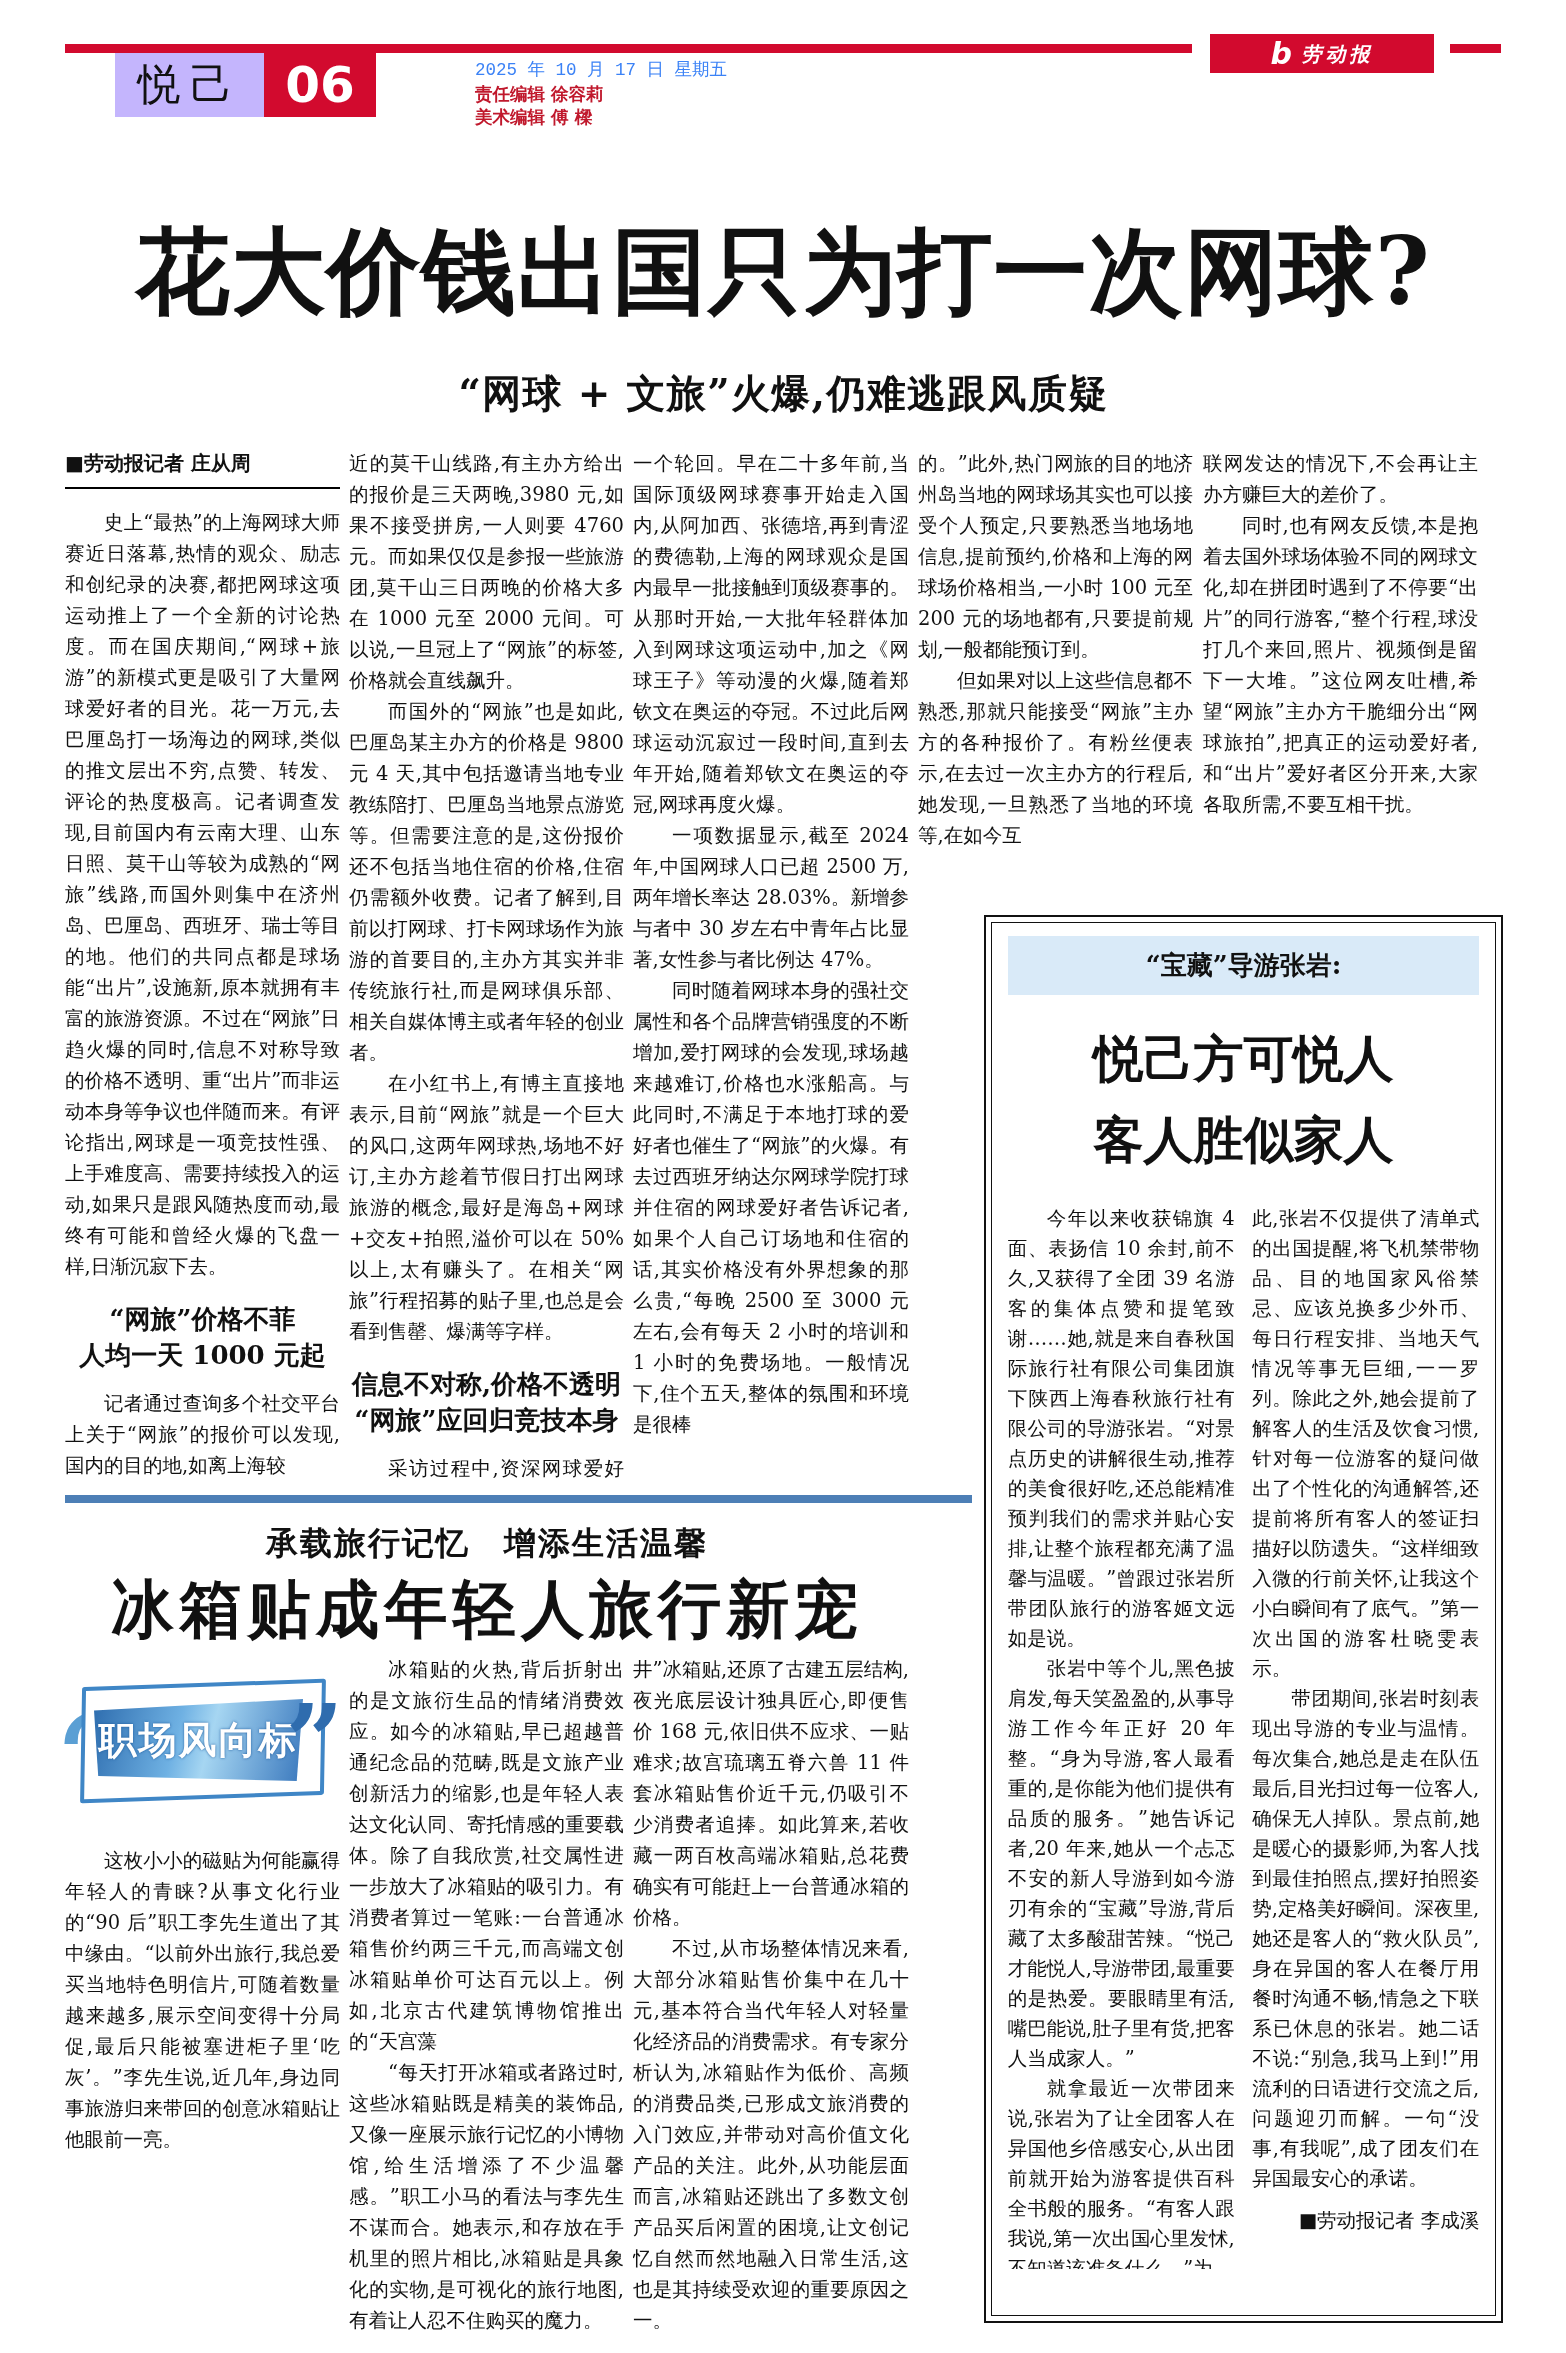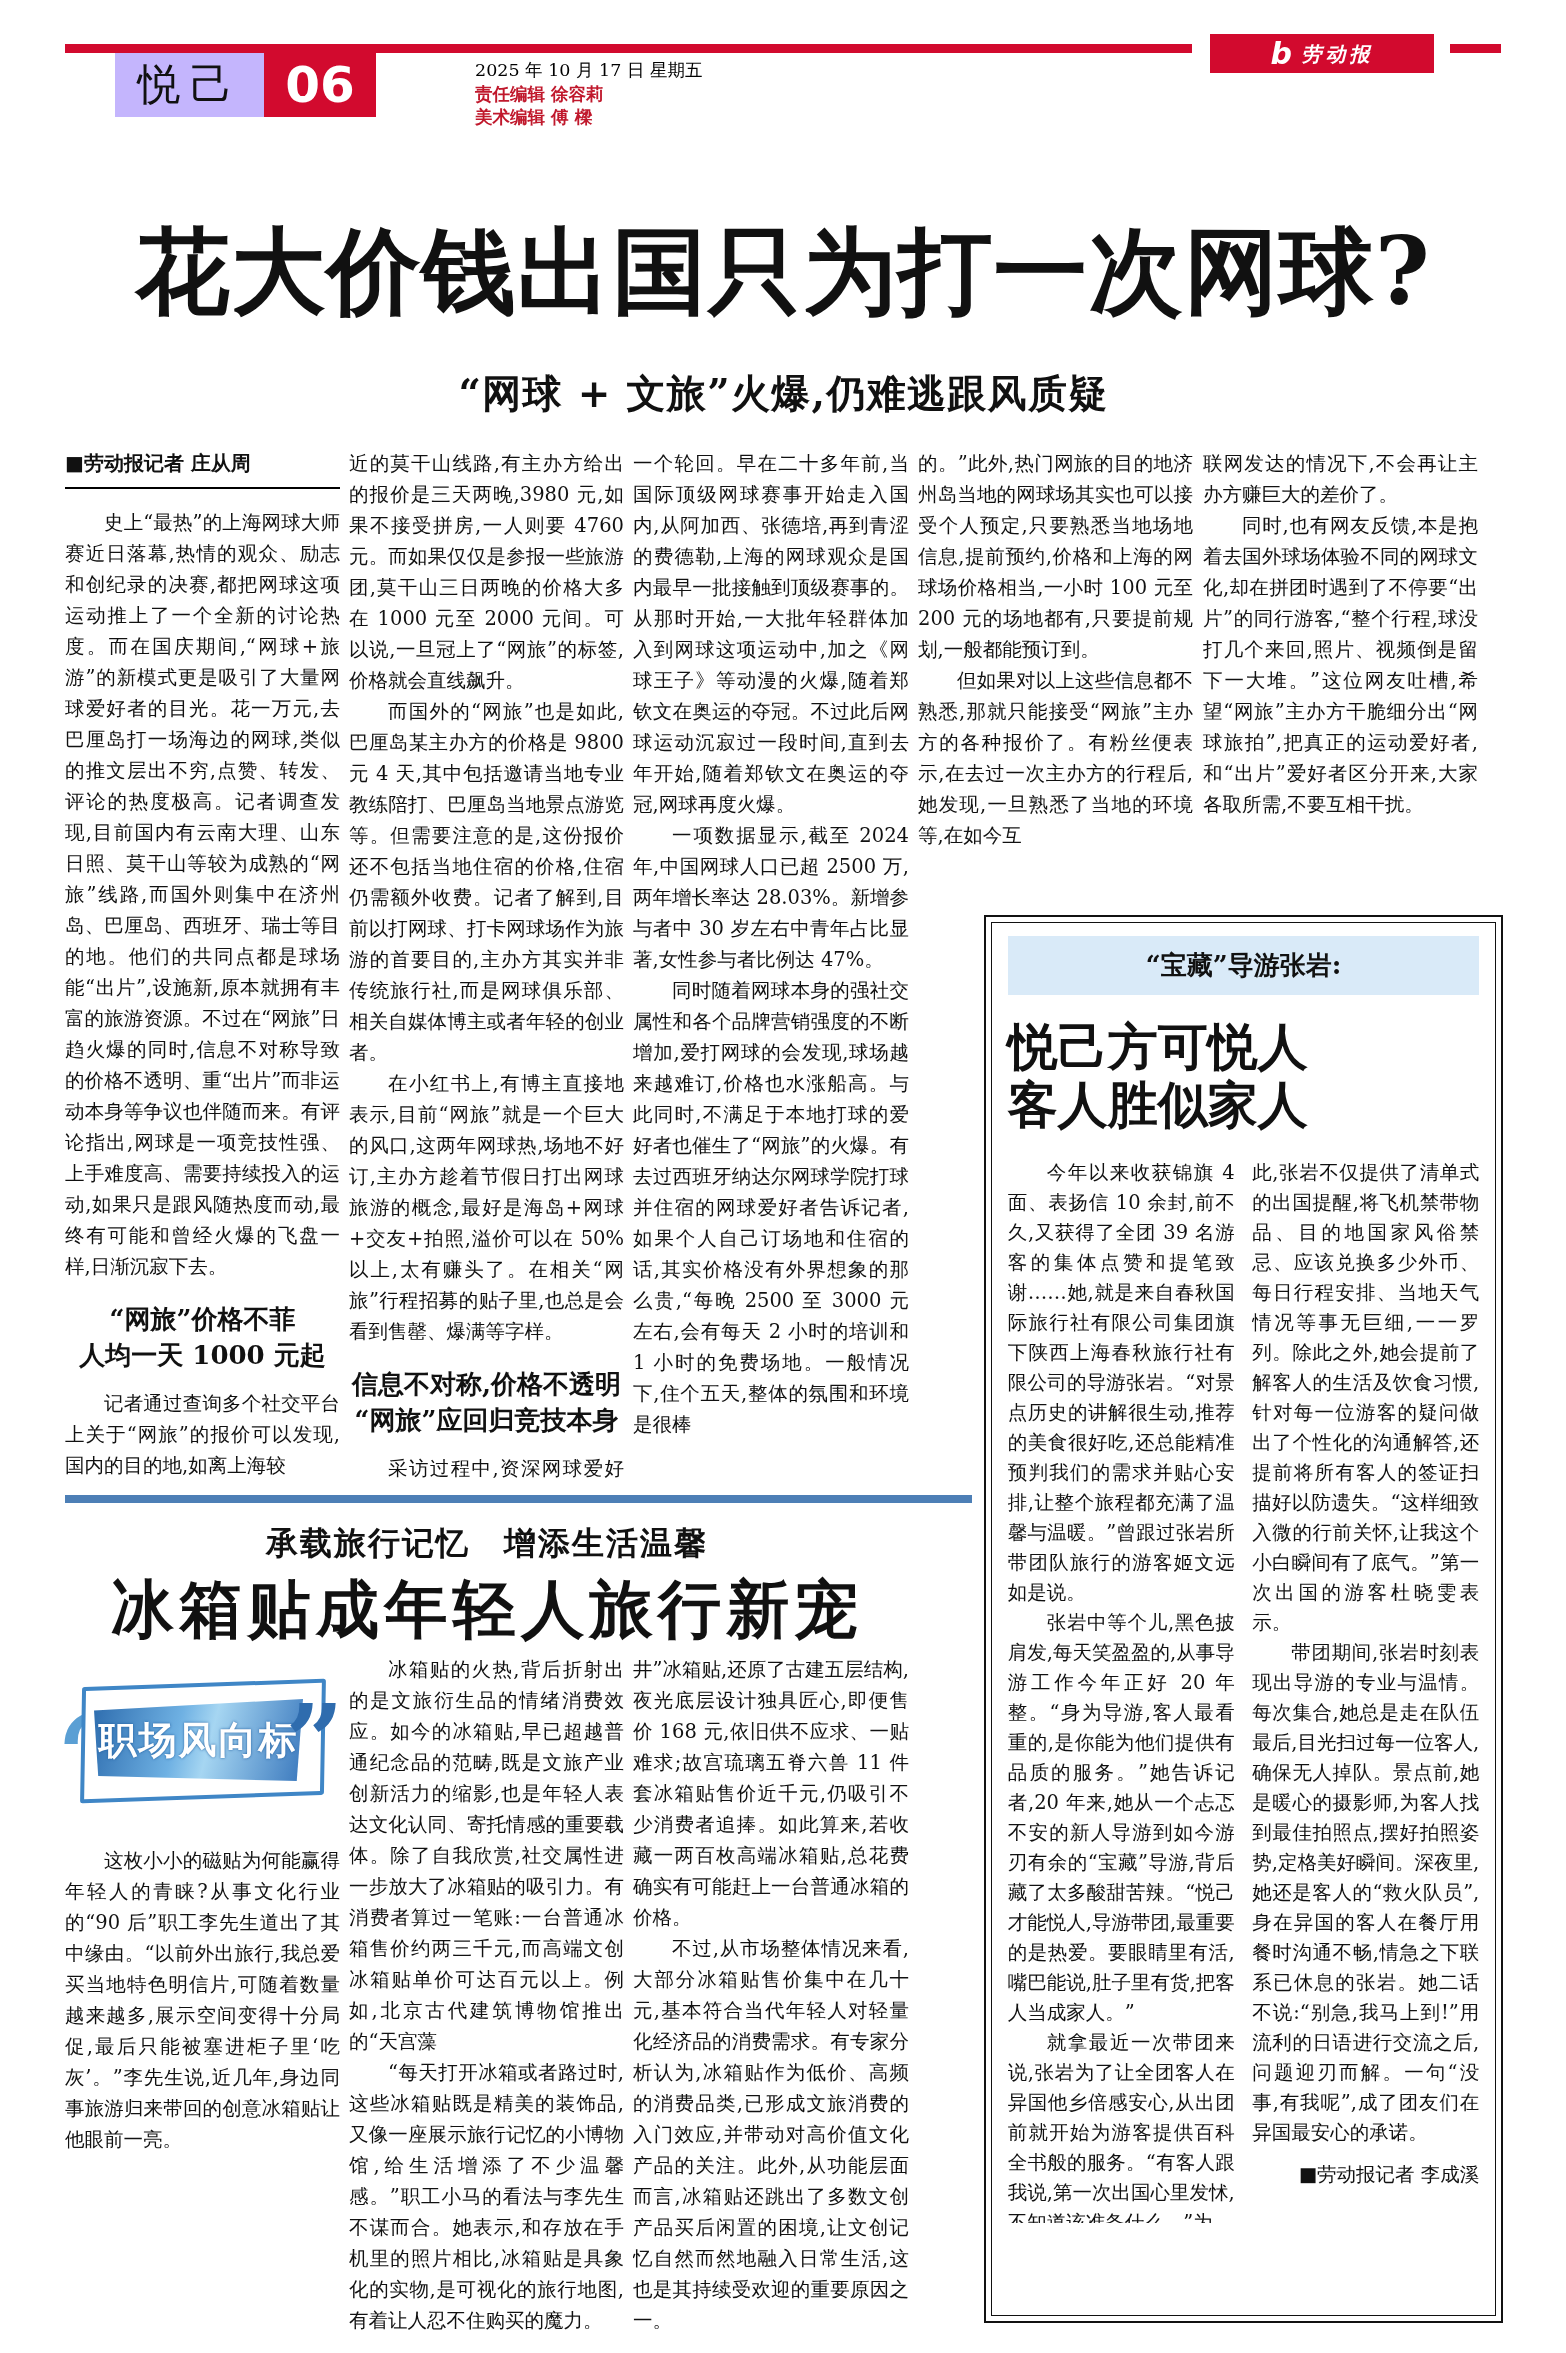--- a/index.html
+++ b/index.html
@@ -21,21 +21,21 @@
     position:absolute;left:115px;top:53px;width:150px;height:64px;background:#c4b5fd;
     display:flex;align-items:center;justify-content:center;
     font-size:43px;letter-spacing:9.4px;font-weight:500;
   }
   .pagenum-box{
     position:absolute;left:264px;top:53px;width:112px;height:64px;background:#d20a2e;color:#fff;
     display:flex;align-items:center;justify-content:center;
     font-family:"DejaVu Sans",sans-serif;font-weight:bold;font-size:50px;
   }
   .pub-info{position:absolute;left:475px;top:59px;font-size:17.5px;line-height:23.6px;}
-  .pub-date{color:#000000;}
+  .pub-date{color:#3b82f6;font-family:Liberation Mono, monospace;}
   .pub-editor{color:#c0182c;font-weight:bold;}
   
   .main-headline{
     position:absolute;left:0;top:217px;width:1567px;margin:0;text-align:center;
     font-size:94px;font-weight:900;line-height:1.15;letter-spacing:1.3px;
   }
   .main-subhead{
     position:absolute;left:0;top:367px;width:1567px;margin:0;text-align:center;
     font-size:39px;font-weight:900;letter-spacing:1.3px;
   }
@@ -61,21 +61,21 @@
   .side-box{
     position:absolute;left:984px;top:915px;width:519px;height:1408px;
     border:2px solid #111;padding:4.7px;box-sizing:border-box;
   }
   .side-inner{border:0.7px solid #111;height:100%;box-sizing:border-box;padding:13.5px 16px;}
   .side-band{
     background:#d9eaf8;height:59px;display:flex;align-items:center;justify-content:center;
     font-size:26px;font-weight:600;
   }
   .side-title{
-    margin:23px 0 24px;text-align:left;font-size:50px;font-weight:900;line-height:58px;
+    margin:23px 0 24px;text-align:center;font-size:50px;font-weight:900;line-height:81px;
     white-space:pre-line;
   }
   .side-cols{display:flex;gap:17.5px;height:1065px;overflow:hidden;}
   .side-col{flex:1;font-size:19.5px;line-height:30px;text-align:justify;overflow:hidden;}
   .side-col p{margin:0;}
   .side-col .p{text-indent:2em;}
   .side-col .by{text-align:right;font-weight:normal;margin-top:12px;text-indent:0;}
   
   .blue-rule{position:absolute;left:65px;top:1495px;width:907px;height:8px;background:#4d7fb6;}
   .kicker{

